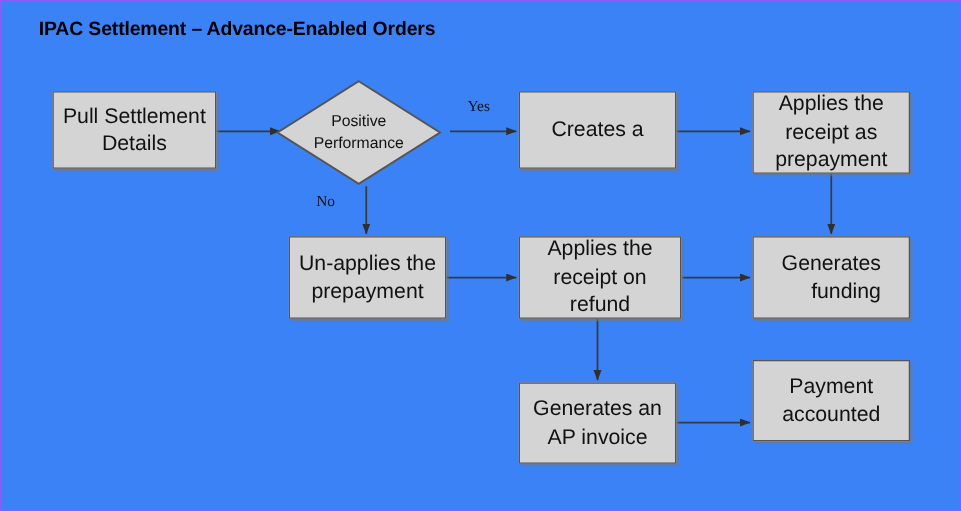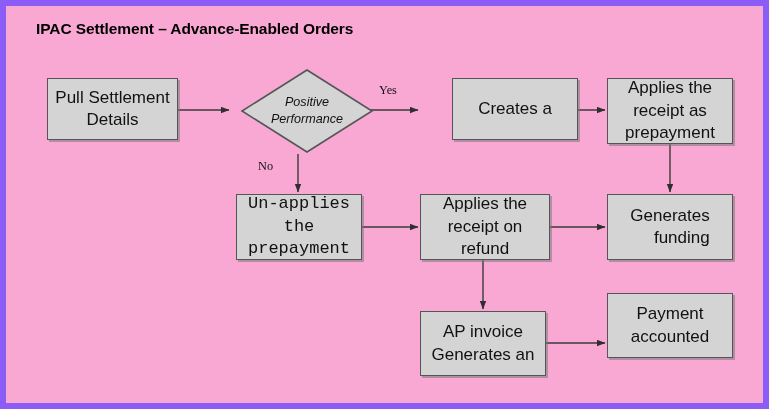--- a/index.html
+++ b/index.html
@@ -7,22 +7,22 @@
     padding: 0;
     background: #ffffff;
   }
   body {
     font-family: "Liberation Sans", sans-serif;
   }
   #canvas {
     position: relative;
     width: 769px;
     height: 409px;
-    background: #f9a8d4;
-    border: 6px solid #8b5cf6;
+    background: #3b82f6;
+    border: 1px solid #8b5cf6;
     box-sizing: border-box;
     overflow: hidden;
   }
   #title {
     position: absolute;
     left: 30px;
     top: 14px;
     font-size: 15.5px;
     font-weight: bold;
     color: #000000;
@@ -109,45 +109,45 @@
     </g>
   </svg>
 
   <div class="node" style="left:41px; top:72px; width:131px; height:62px;">
     <span>
       <span class="label">Pull Settlement</span>
       <span class="label">Details</span>
     </span>
   </div>
 
-  <div class="diamond-wrap" style="left:234px; top:62px; width:134px; height:86px;font-style:italic;">
+  <div class="diamond-wrap" style="left:219px; top:62px; width:134px; height:86px;">
     <svg width="134" height="86" viewBox="0 0 134 86">
       <polygon points="67,2 132,43 67,84 2,43" fill="#d4d4d4" stroke="#555555" stroke-width="1.6"></polygon>
     </svg>
     <span class="label">
       <span style="display:block">Positive</span>
       <span style="display:block">Performance</span>
     </span>
   </div>
 
-  <div class="node" style="left:414px; top:72px; width:126px; height:62px;margin-left:32px;">
+  <div class="node" style="left:414px; top:72px; width:126px; height:62px;">
     <span>
       <span class="label">Creates a</span>
     </span>
   </div>
 
   <div class="node" style="left:601px; top:72px; width:126px; height:66px;">
     <span>
       <span class="label">Applies the</span>
       <span class="label">receipt as</span>
       <span class="label">prepayment</span>
     </span>
   </div>
 
-  <div class="node" style="left:230px; top:188px; width:126px; height:66px;font-family:Liberation Mono, monospace;">
+  <div class="node" style="left:230px; top:188px; width:126px; height:66px;">
     <span>
       <span class="label">Un-applies the</span>
       <span class="label">prepayment</span>
     </span>
   </div>
 
   <div class="node" style="left:414px; top:188px; width:130px; height:66px;">
     <span>
       <span class="label">Applies the</span>
       <span class="label">receipt on refund</span>
@@ -156,22 +156,22 @@
 
   <div class="node" style="left:601px; top:188px; width:126px; height:66px;text-align:right;">
     <span>
       <span class="label">Generates</span>
       <span class="label">funding</span>
     </span>
   </div>
 
   <div class="node" style="left:414px; top:305px; width:126px; height:65px;">
     <span>
+      <span class="label">Generates an</span>
       <span class="label">AP invoice</span>
-      <span class="label">Generates an</span>
     </span>
   </div>
 
   <div class="node" style="left:601px; top:287px; width:126px; height:65px;">
     <span>
       <span class="label">Payment</span>
       <span class="label">accounted</span>
     </span>
   </div>
 

